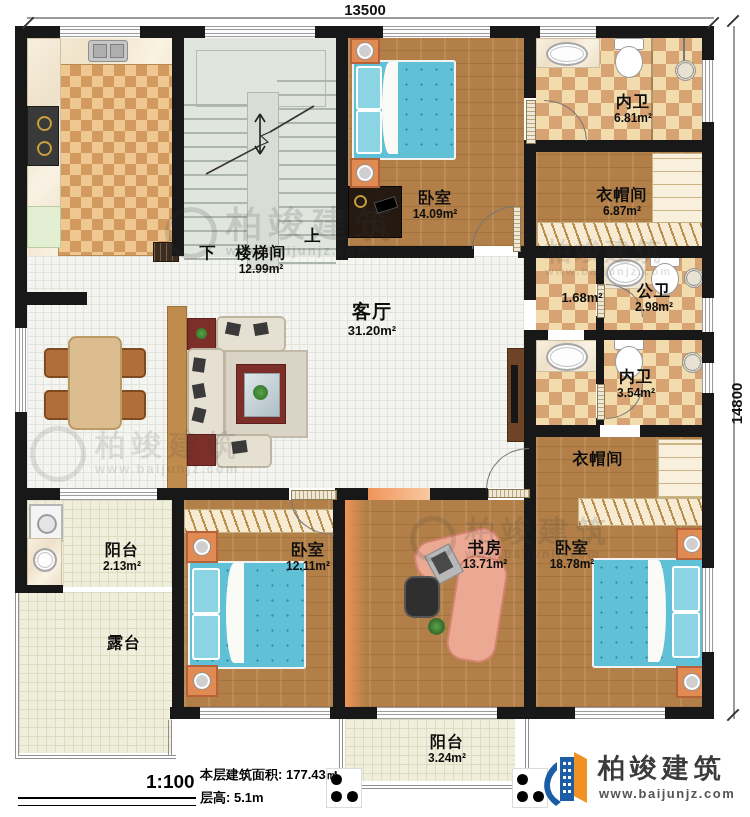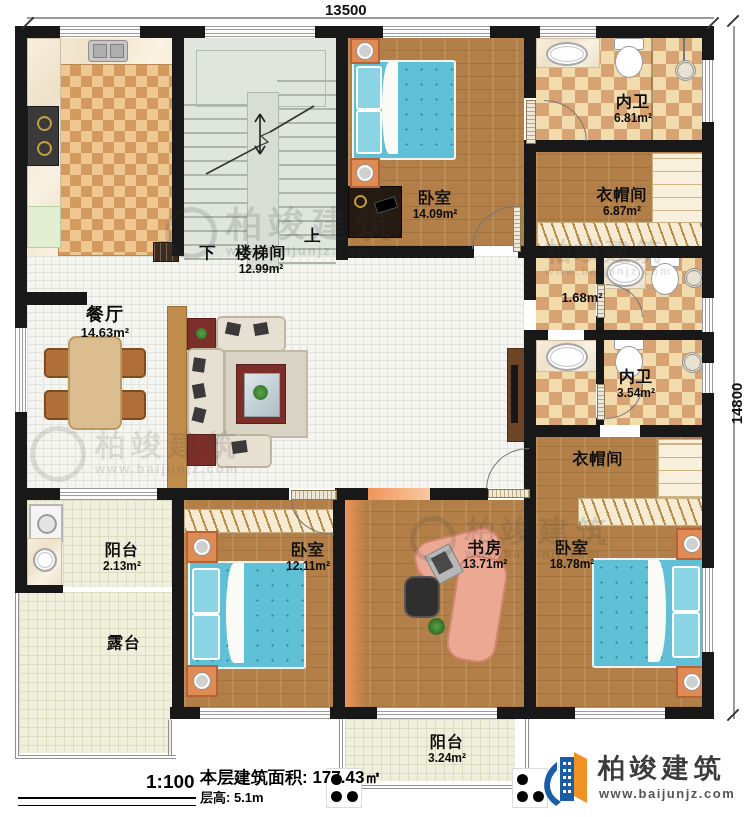--- a/index.html
+++ b/index.html
@@ -63,21 +63,21 @@
   .rail{position:absolute;z-index:8}
 </style>
 </head>
 <body>
 
 <div class="plan">
 
   <div class="dimline" style="left:27px;top:17px;width:687px;height:2px"></div>
   <div class="tick" style="left:20px;top:22px"></div>
   <div class="tick" style="left:705px;top:22px"></div>
-  <div class="dim" style="left:325px;top:1px;width:80px;">13500</div>
+  <div class="dim" style="left:325px;top:1px;width:80px;text-align:center">13500</div>
   <div class="dimline" style="left:733px;top:26px;width:2px;height:693px"></div>
   <div class="tick" style="left:725px;top:20px"></div>
   <div class="tick" style="left:725px;top:714px"></div>
   <div class="dim" style="left:706px;top:395px;width:60px;text-align:center;transform:rotate(-90deg)">14800</div>
 
   <div class="floor f-marble" style="left:27px;top:38px;width:145px;height:218px"></div>
   <div class="floor f-rug" style="left:58px;top:64px;width:114px;height:190px"></div>
   <div class="floor f-stair" style="left:184px;top:38px;width:152px;height:230px"></div>
   <div class="floor f-wood" style="left:348px;top:38px;width:176px;height:208px"></div>
   <div class="floor f-check" style="left:536px;top:38px;width:166px;height:102px"></div>
@@ -312,30 +312,34 @@
     <div class="rn">内卫</div>
     <div class="ra">6.81m²</div>
   </div>
   <div class="lbl" style="left:562px;top:186px;width:120px">
     <div class="rn">衣帽间</div>
     <div class="ra">6.87m²</div>
   </div>
   <div class="lbl" style="left:532px;top:290px;width:100px">
     <div class="ra" style="font-size:13px">1.68m²</div>
   </div>
+  <div class="lbl" style="left:594px;top:282px;width:120px">
+    <div class="rn">公卫</div>
+    <div class="ra">2.98m²</div>
+  </div>
   <div class="lbl" style="left:576px;top:368px;width:120px">
     <div class="rn">内卫</div>
     <div class="ra">3.54m²</div>
   </div>
   <div class="lbl" style="left:538px;top:450px;width:120px">
     <div class="rn">衣帽间</div>
   </div>
-  <div class="lbl" style="left:45px;top:304px;width:120px">
-    <div class="rn" style="font-size:18px">餐厅</div>
-    <div class="ra" style="font-size:13px">14.63m²</div>
+  <div class="lbl" style="left:312px;top:301px;width:120px">
+    <div class="rn" style="font-size:19px">客厅</div>
+    <div class="ra" style="font-size:13px">31.20m²</div>
   </div>
   <div class="lbl" style="left:62px;top:541px;width:120px">
     <div class="rn">阳台</div>
     <div class="ra">2.13m²</div>
   </div>
   <div class="lbl" style="left:64px;top:634px;width:120px">
     <div class="rn">露台</div>
   </div>
   <div class="lbl" style="left:248px;top:541px;width:120px">
     <div class="rn">卧室</div>
@@ -377,21 +381,21 @@
   <div class="wm" style="left:410px;top:516px;opacity:.14">
     <div class="cir" style="width:36px;height:36px"></div>
     <div>
       <div class="t1" style="font-size:30px">柏竣建筑</div>
       <div class="t2" style="font-size:12px">www.baijunjz.com</div>
     </div>
   </div>
 
   <div class="tb" style="left:146px;top:771px;font-size:19px">1:100</div>
   <div class="abs" style="left:18px;top:797px;width:178px;height:6px;border-top:2.5px solid #000;border-bottom:1.5px solid #000;z-index:50"></div>
-  <div class="tb" style="left:200px;top:766px;font-size:17px">本层建筑面积: 177.43㎡</div>
+  <div class="tb" style="left:200px;top:766px;font-size:13px">本层建筑面积: 177.43㎡</div>
   <div class="tb" style="left:200px;top:789px;font-size:13px">层高: 5.1m</div>
 
   <svg class="abs" style="left:540px;top:750px;z-index:50" width="52" height="60" viewBox="0 0 52 60">
     <path d="M16 56 Q1 45 5 29 Q8 18 17 12 L17 20 Q11 26 10 34 Q9 45 21 52 Z" fill="#1b5ea6"></path>
     <rect x="20" y="7" width="14" height="44" fill="#1b5ea6"></rect>
     <path d="M34 2 L47 9 L47 53 L34 46 Z" fill="#f09123"></path>
     <g fill="#fff">
       <rect x="23" y="12" width="3" height="3"></rect>
         <rect x="28" y="12" width="3" height="3"></rect>
       <rect x="23" y="19" width="3" height="3"></rect>

